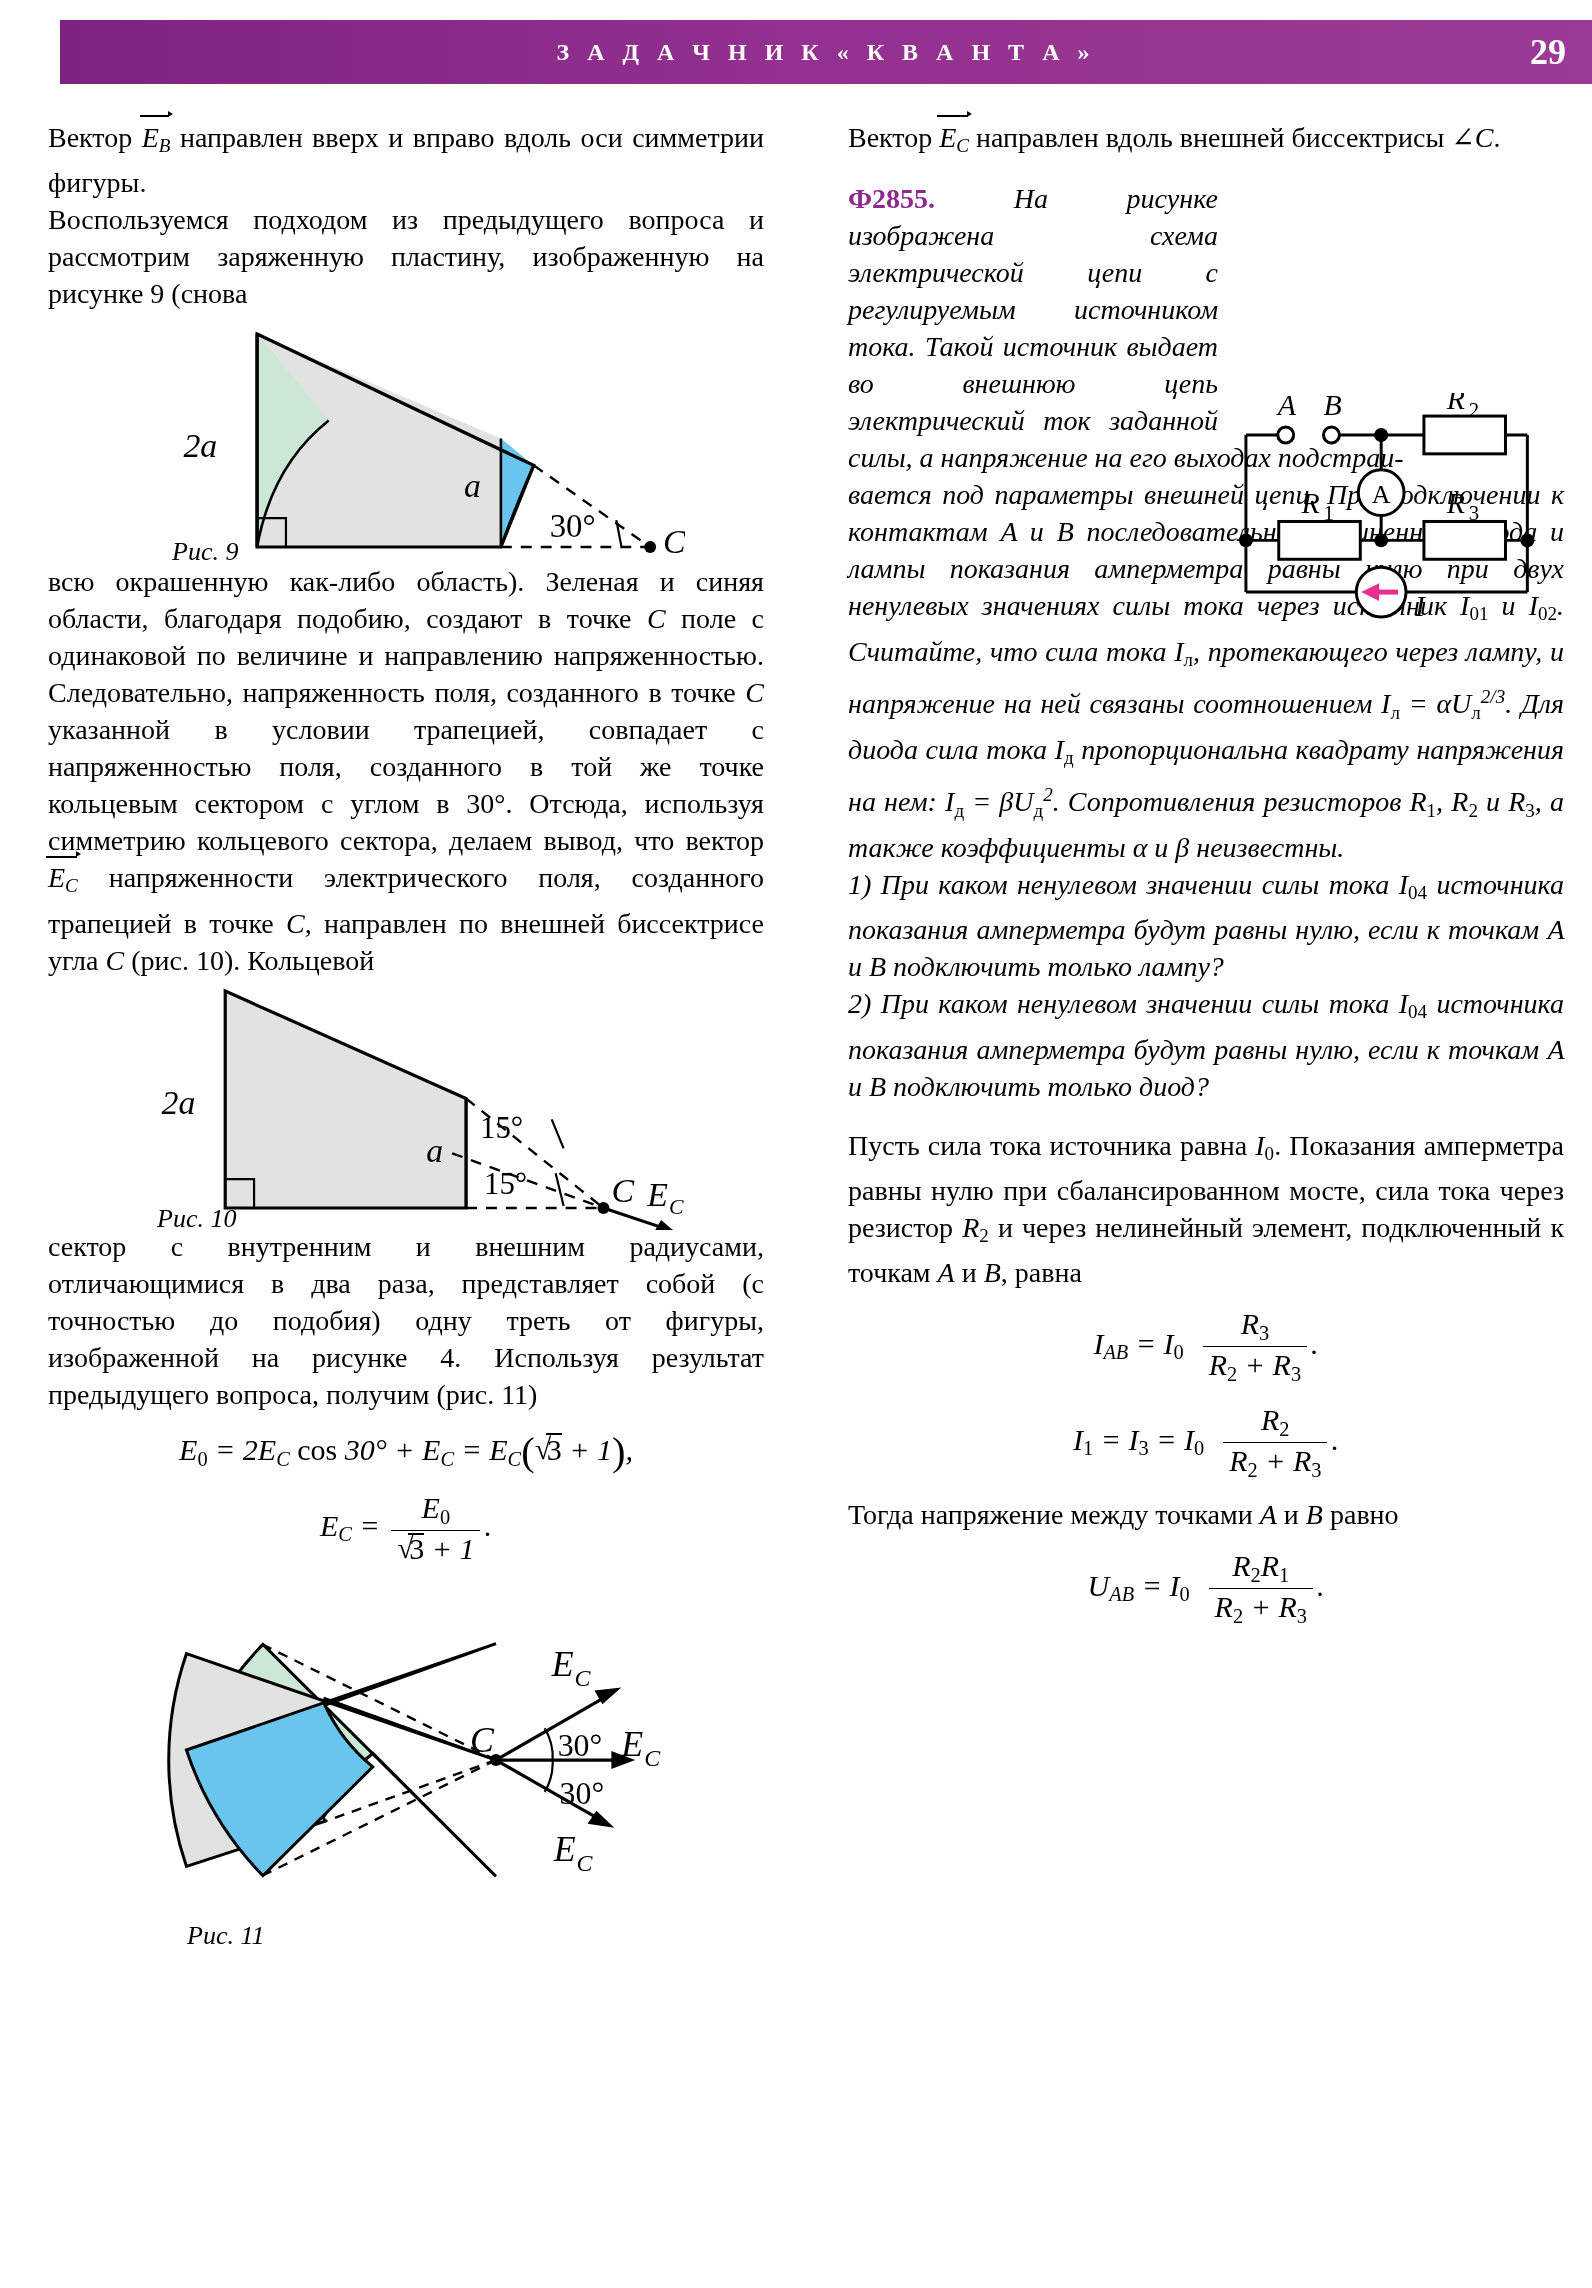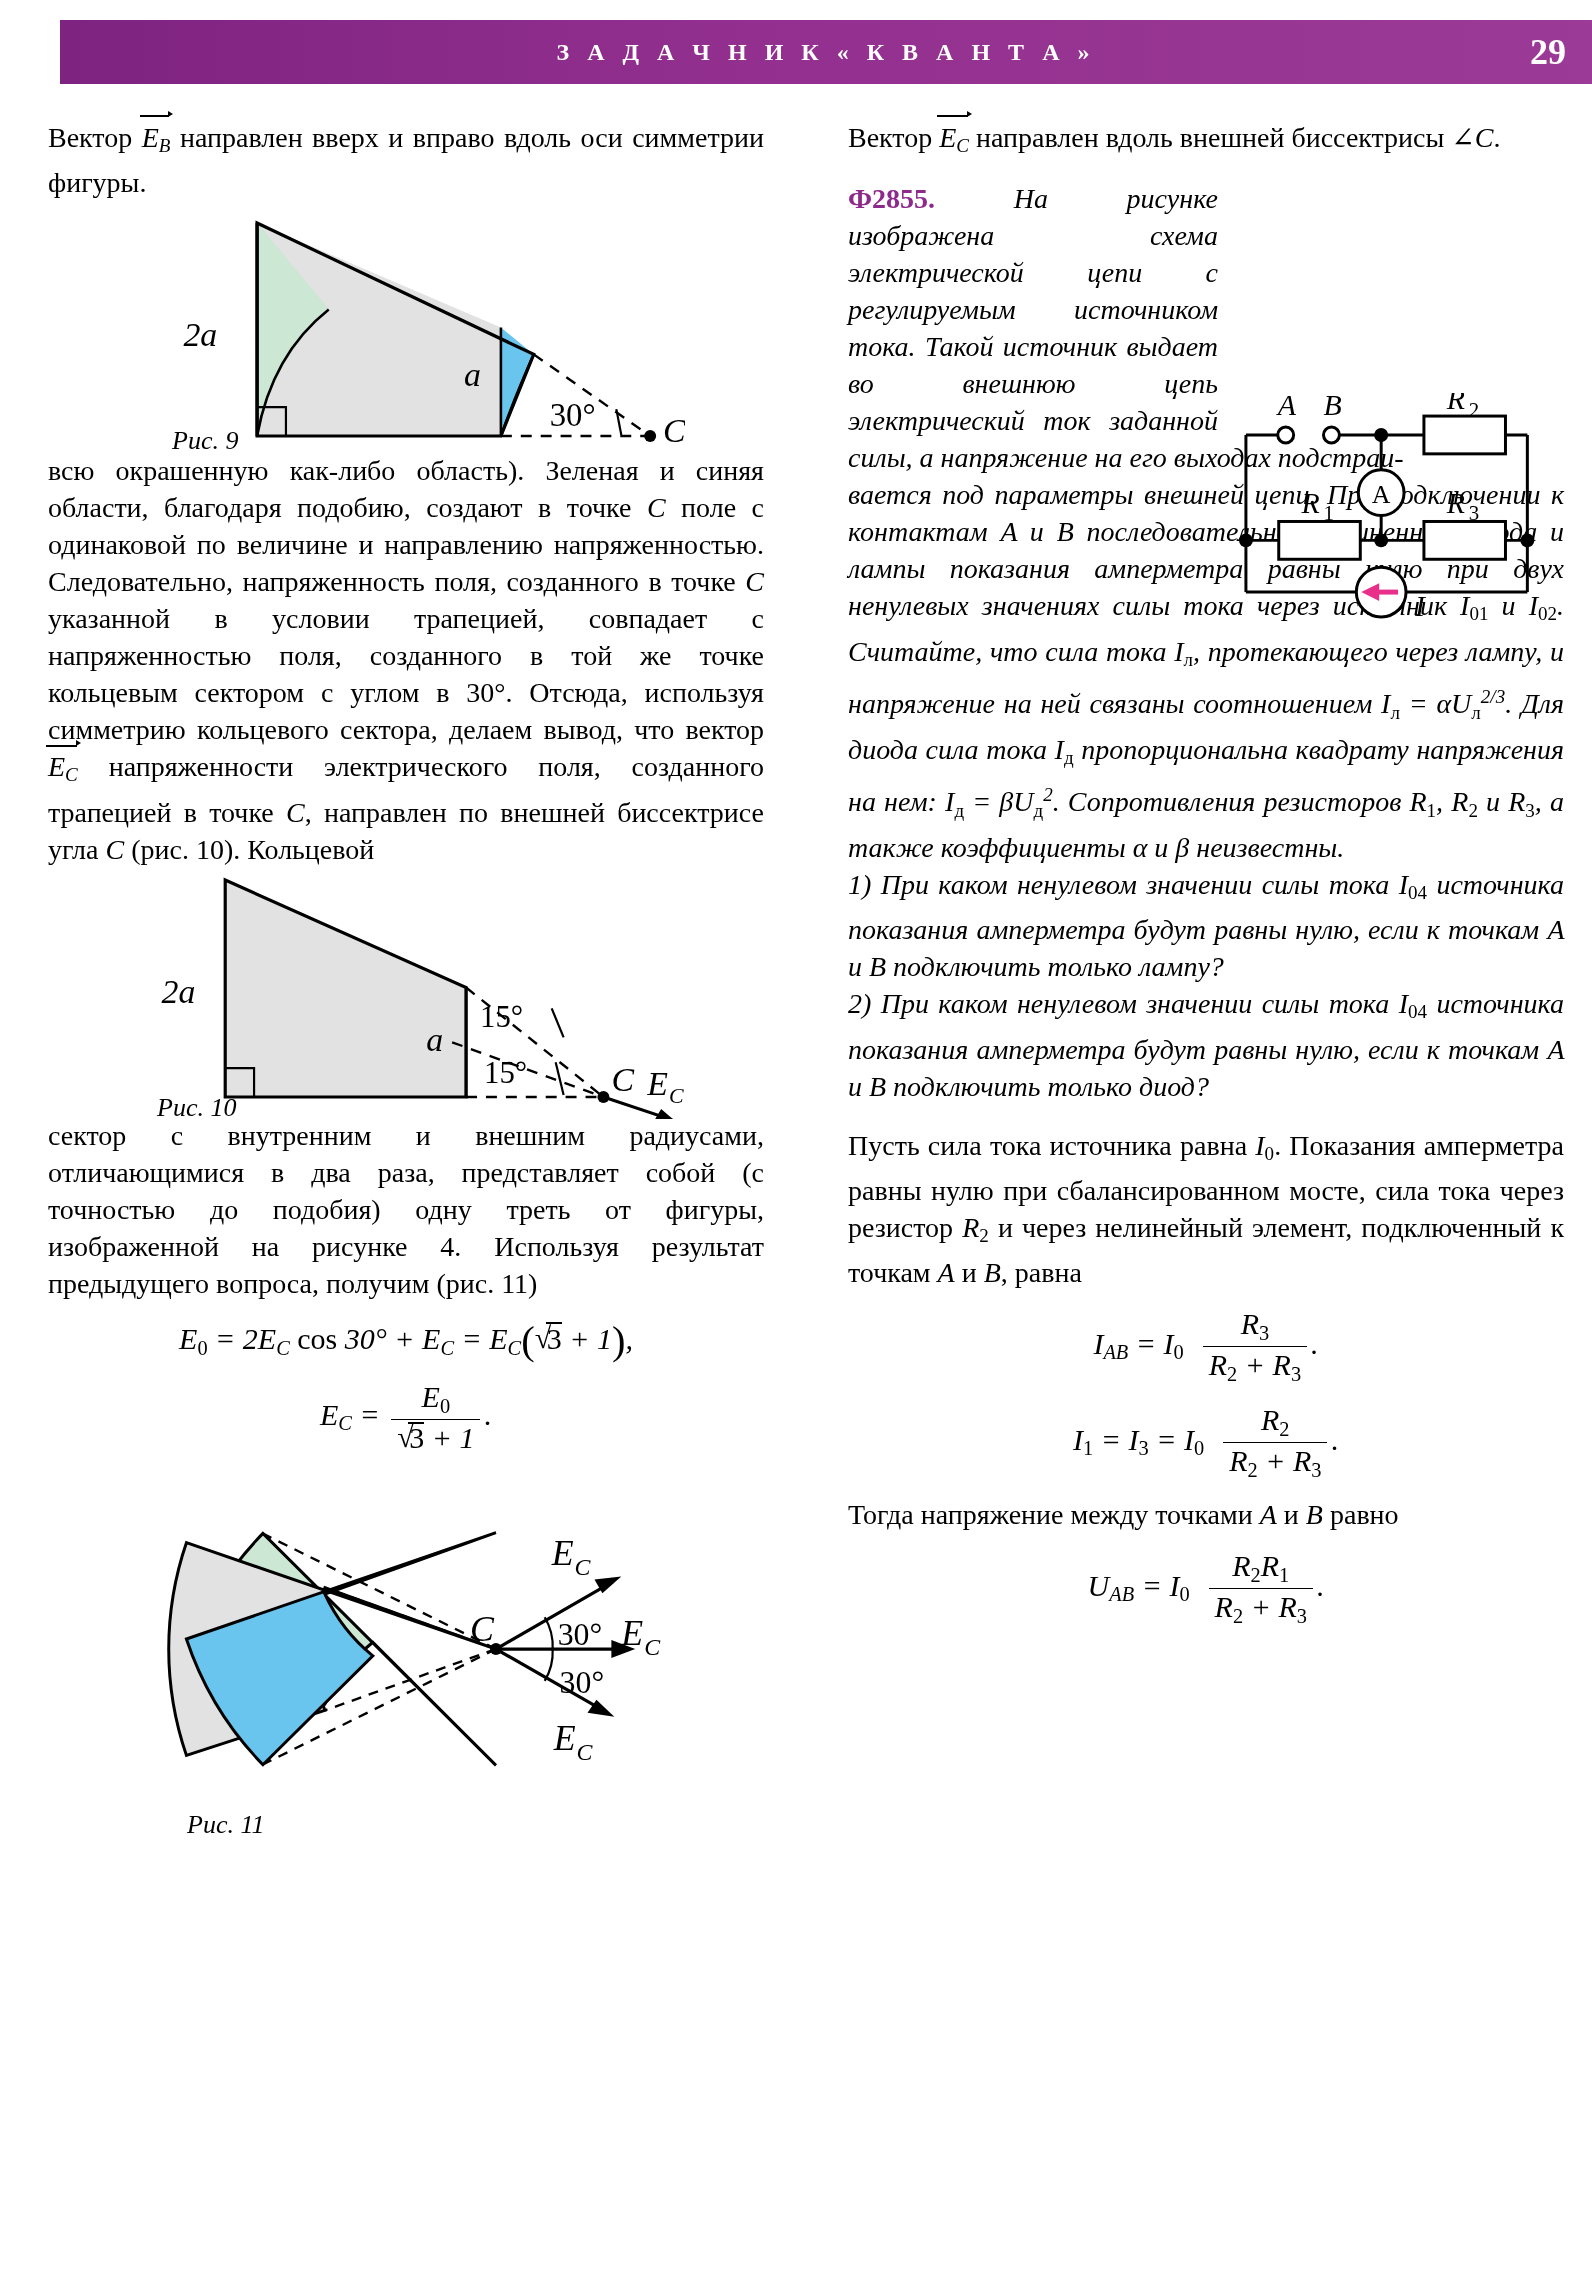--- a/index.html
+++ b/index.html
@@ -74,20 +74,21 @@
 
 <div class="header">
   <div class="header-title">З А Д А Ч Н И К   « К В А Н Т А »</div>
   <div class="page-number">29</div>
 </div>
 
 <div class="col col-left">
 
   <p><span>Вектор </span><span class="vec"><i class="v">E</i><span class="sub">B</span><span class="ah"></span></span><span> направлен вверх и вправо вдоль оси симметрии фигуры.</span></p>
 
+  <p>Воспользуемся подходом из предыдущего вопроса и рассмотрим заряженную пластину, изображенную на рисунке 9 (снова</p>
 
   <div style="height:251px;position:relative;">
     <svg width="617" height="251" viewBox="0 0 620 252" style="position:absolute;left:20px;top:4px;font-size:28.5px">
 
       <path d="M190,18 L190,232 L435,232 L435,123 Z" fill="#e2e2e2" stroke="none"></path>
 
       <path d="M190,18 L262,105 A 230 230 0 0 0 190,232 Z" fill="#cce7d4" stroke="none" transform="translate(0,0)"></path>
       <path d="M190,18 L262,105 Q 205,150 190,232 Z" fill="#cce7d4" stroke="none"></path>
 
       <path d="M435,123 L468,150 Q 448,195 435,232 Z" fill="#69c5ee" stroke="none"></path>

